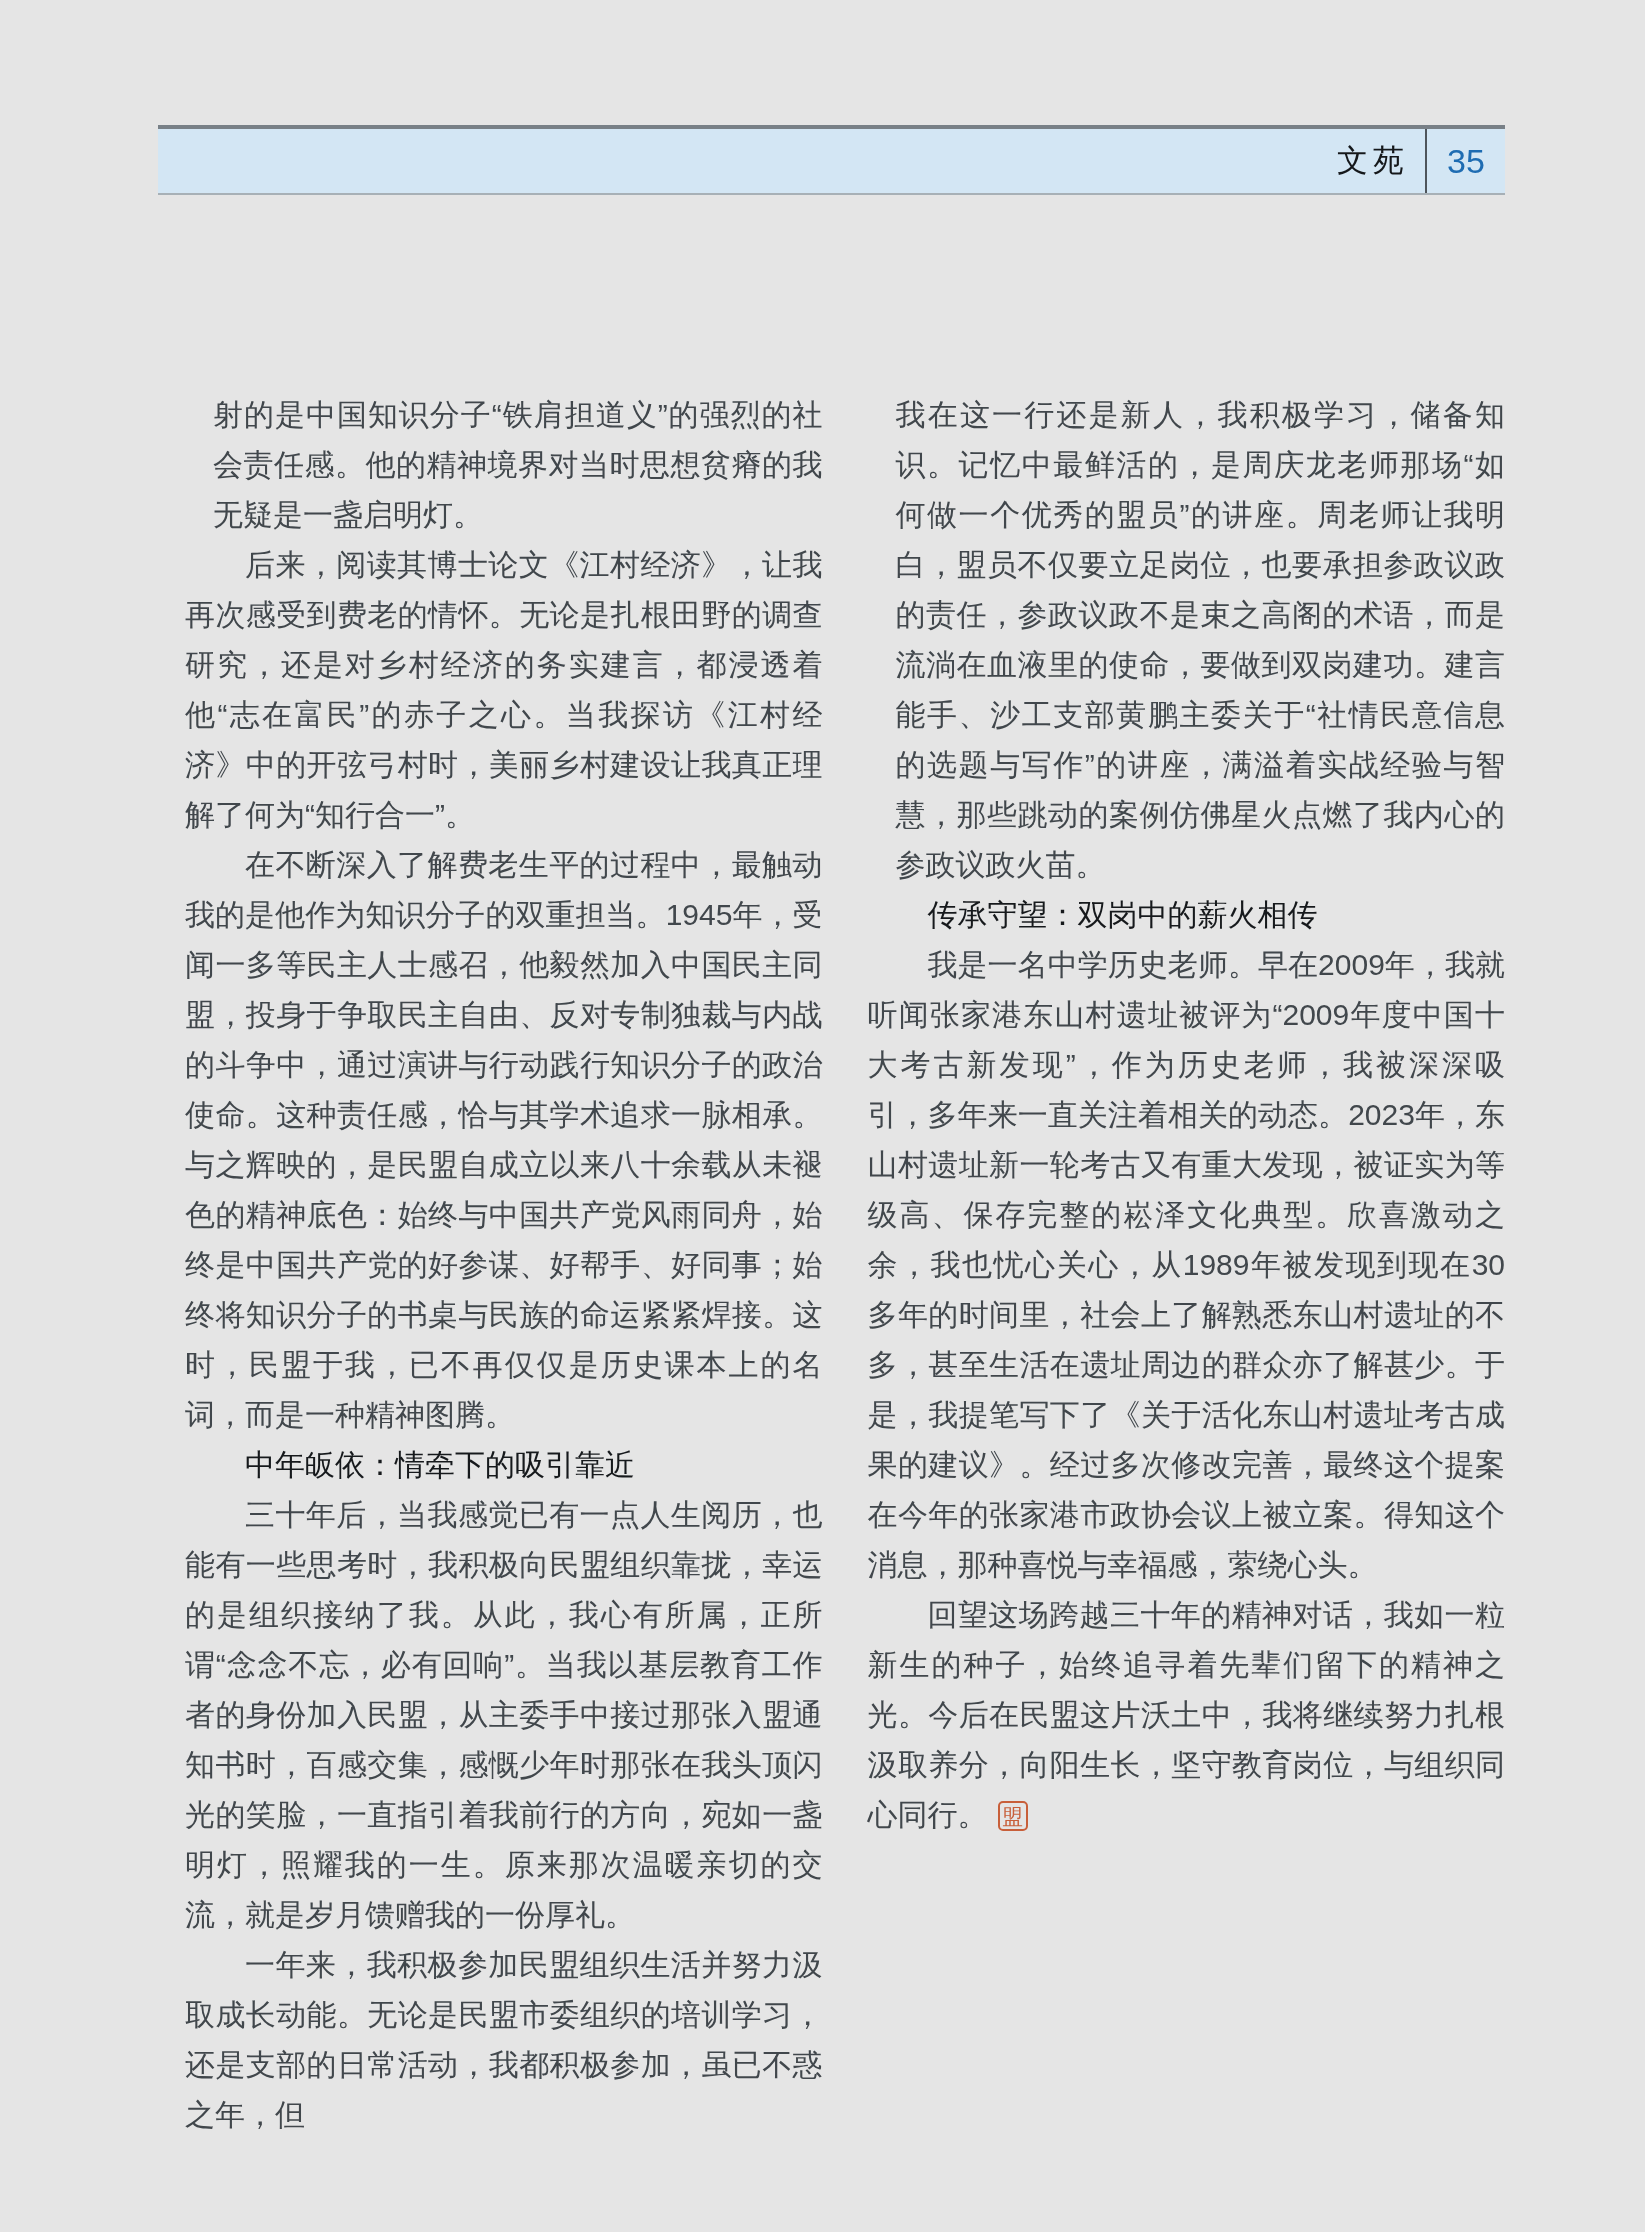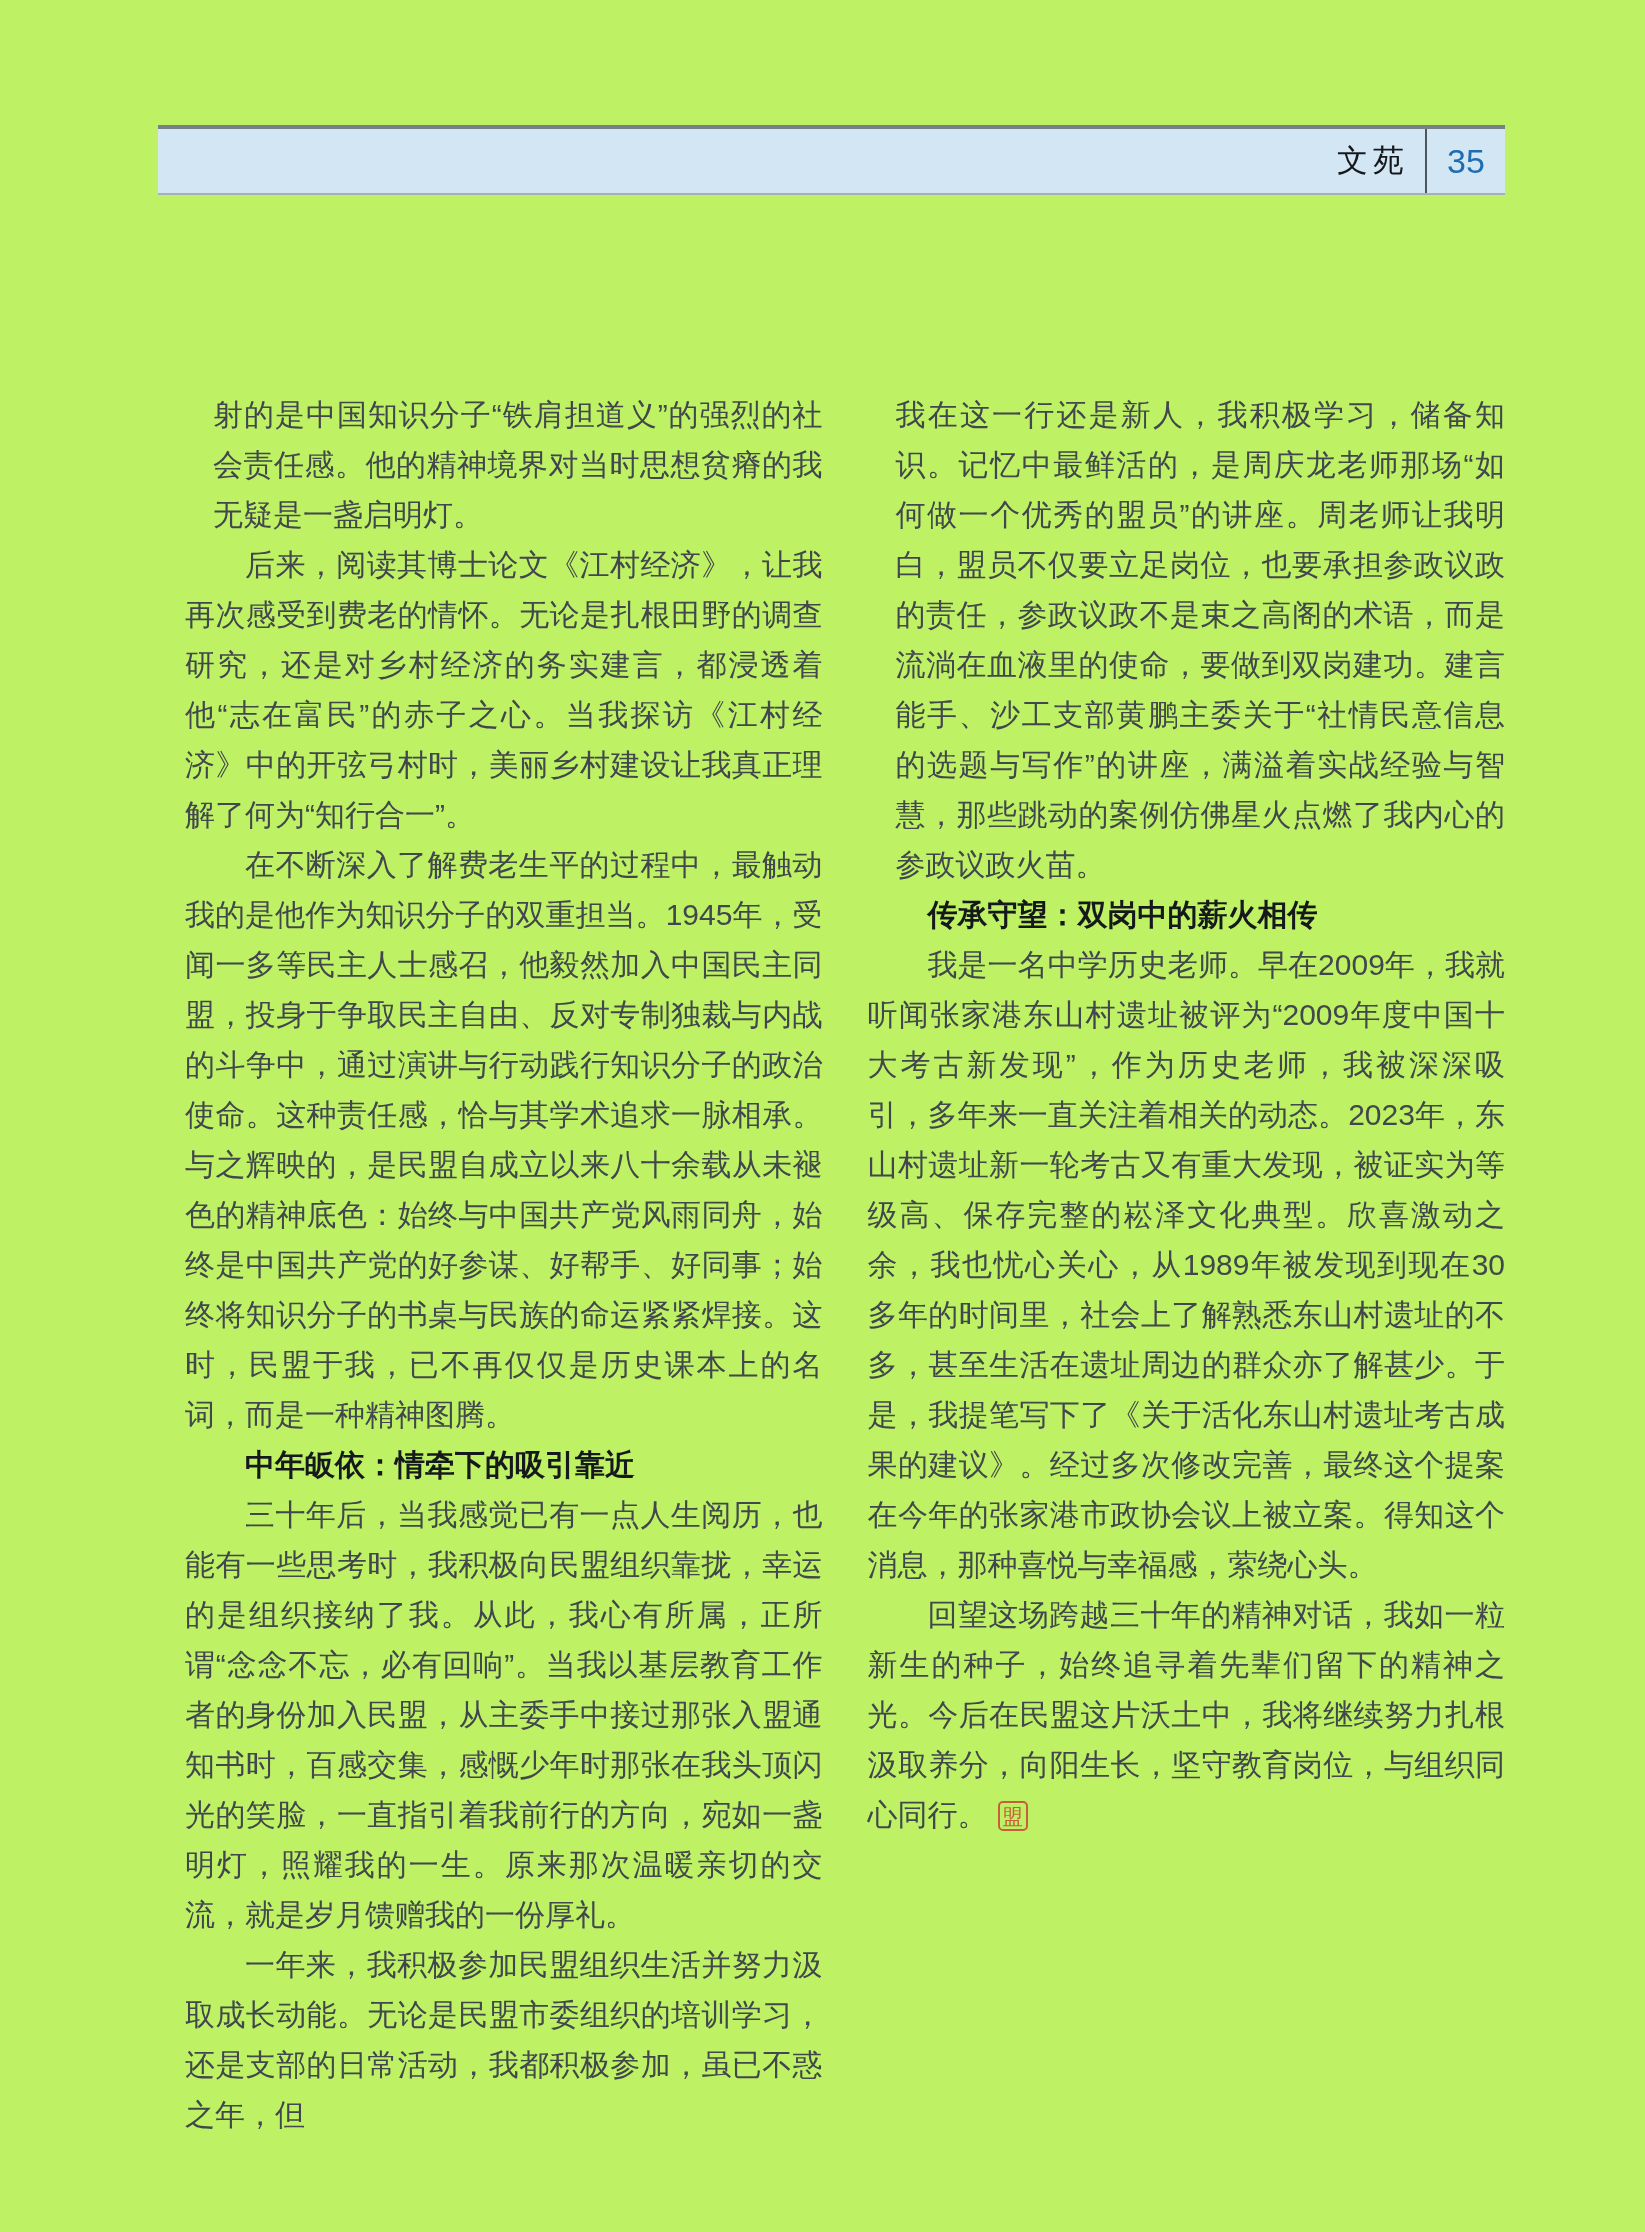--- a/index.html
+++ b/index.html
@@ -4,21 +4,21 @@
 <style>
   html, body {
     margin: 0;
     padding: 0;
     background: #ffffff;
   }
   .page {
     position: relative;
     width: 1646px;
     height: 2233px;
-    background: #bef264;
+    background: #e5e5e5;
     overflow: hidden;
     font-family: "Liberation Sans", sans-serif;
   }
   .header {
     position: absolute;
     left: 158px;
     top: 125px;
     width: 1347px;
     height: 70px;
     box-sizing: border-box;
@@ -69,21 +69,21 @@
     text-indent: 2em;
   }
   .para.no-indent {
     text-indent: 0;
     margin-left: 28px;
   }
   .subhead {
     margin: 0;
     font-size: 30px;
     line-height: 50px;
-    font-weight: bold;
+    font-weight: normal;
     color: #16191c;
     text-indent: 2em;
   }
   .seal {
     display: inline-block;
     width: 30px;
     height: 30px;
     line-height: 28px;
     box-sizing: border-box;
     border: 2px solid var(--seal, #c85f3a);

